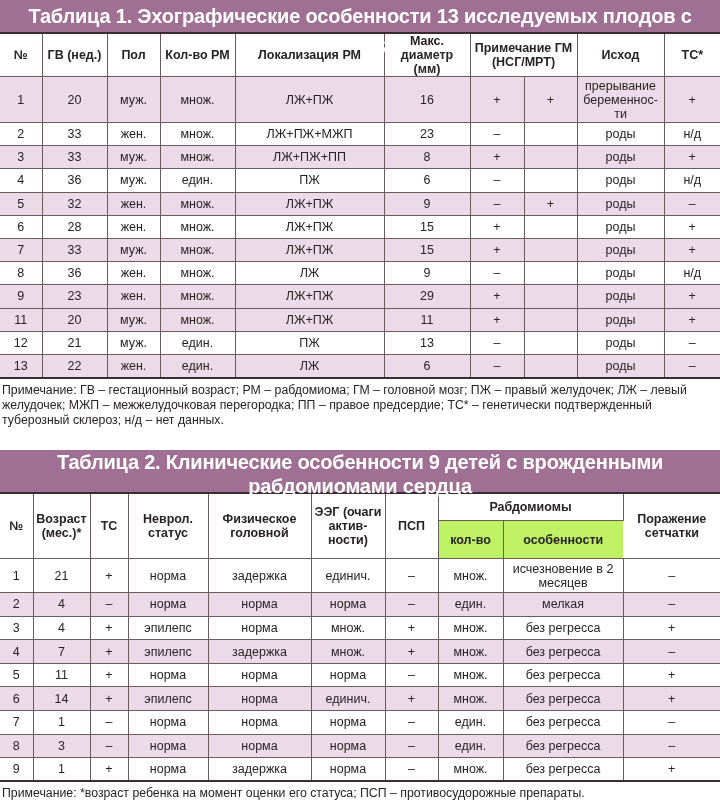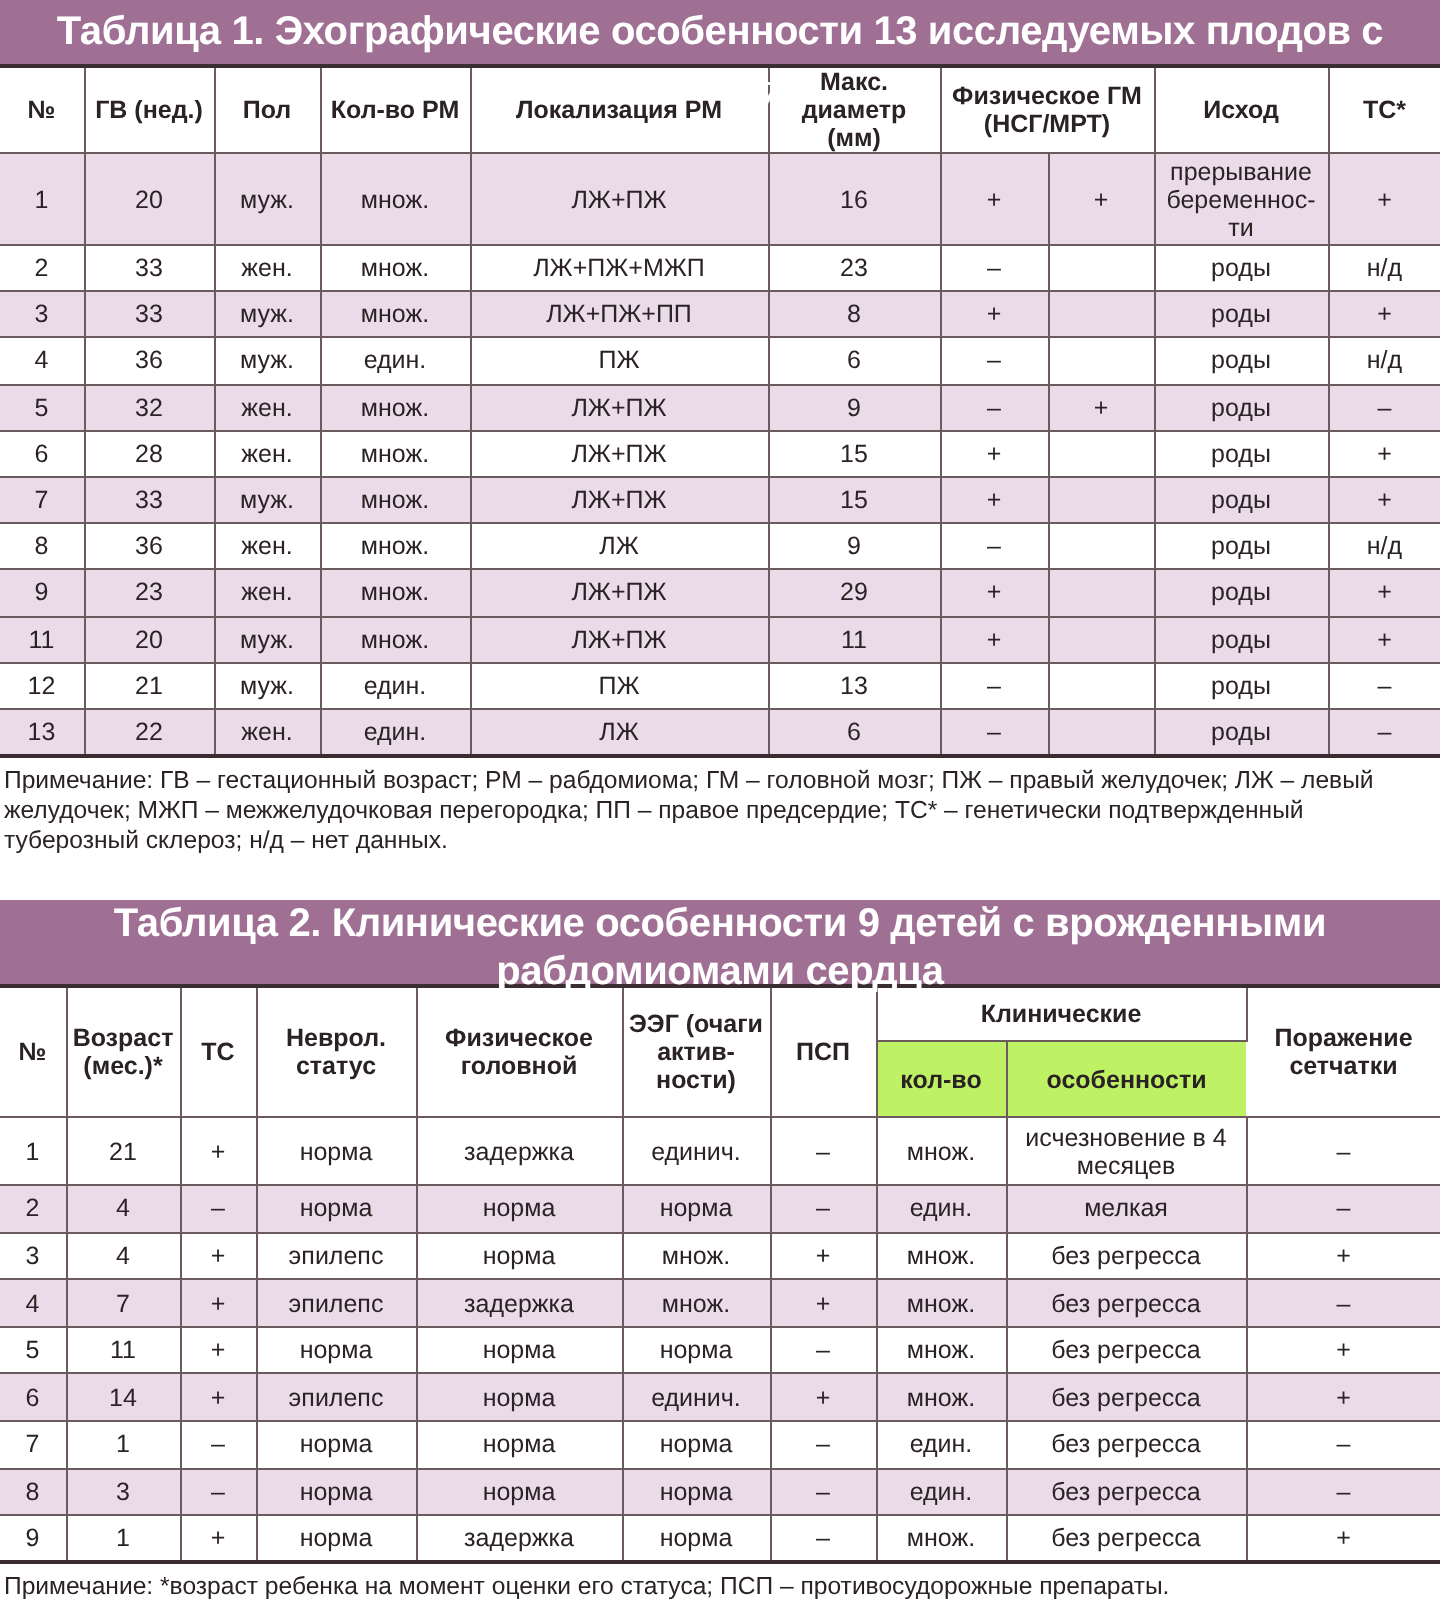--- a/index.html
+++ b/index.html
@@ -33,21 +33,21 @@
         <col style="width:56px">
     </colgroup>
     <thead>
       <tr style="height:42px">
         <th>№</th>
         <th>ГВ (нед.)</th>
         <th>Пол</th>
         <th>Кол-во РМ</th>
         <th>Локализация РМ</th>
         <th>Макс. диаметр (мм)</th>
-        <th colspan="2">Физическое ГМ (НСГ/МРТ)</th>
+        <th colspan="2">Примечание ГМ (НСГ/МРТ)</th>
         <th>Исход</th>
         <th>ТС*</th>
       </tr>
     </thead>
     <tbody id="t1body">
         <tr class="alt" style="height: 46px;">
           <td>1</td>
           <td>20</td>
           <td>муж.</td>
           <td>множ.</td>
@@ -212,39 +212,39 @@
     </colgroup>
     <thead>
       <tr style="height:27px">
         <th rowspan="2">№</th>
         <th rowspan="2">Возраст (мес.)*</th>
         <th rowspan="2">ТС</th>
         <th rowspan="2">Неврол. статус</th>
         <th rowspan="2">Физическое головной</th>
         <th rowspan="2">ЭЭГ (очаги актив-ности)</th>
         <th rowspan="2">ПСП</th>
-        <th colspan="2">Клинические</th>
+        <th colspan="2">Рабдомиомы</th>
         <th rowspan="2">Поражение сетчатки</th>
       </tr>
       <tr style="height:38px">
         <th class="sub">кол-во</th>
         <th class="sub">особенности</th>
       </tr>
     </thead>
     <tbody id="t2body">
         <tr style="height: 34px;">
           <td>1</td>
           <td>21</td>
           <td>+</td>
           <td>норма</td>
           <td>задержка</td>
           <td>единич.</td>
           <td>–</td>
           <td>множ.</td>
-          <td>исчезновение в 4 месяцев</td>
+          <td>исчезновение в 2 месяцев</td>
           <td>–</td>
         </tr>
         <tr class="alt" style="height: 23.6px;">
           <td>2</td>
           <td>4</td>
           <td>–</td>
           <td>норма</td>
           <td>норма</td>
           <td>норма</td>
           <td>–</td>

